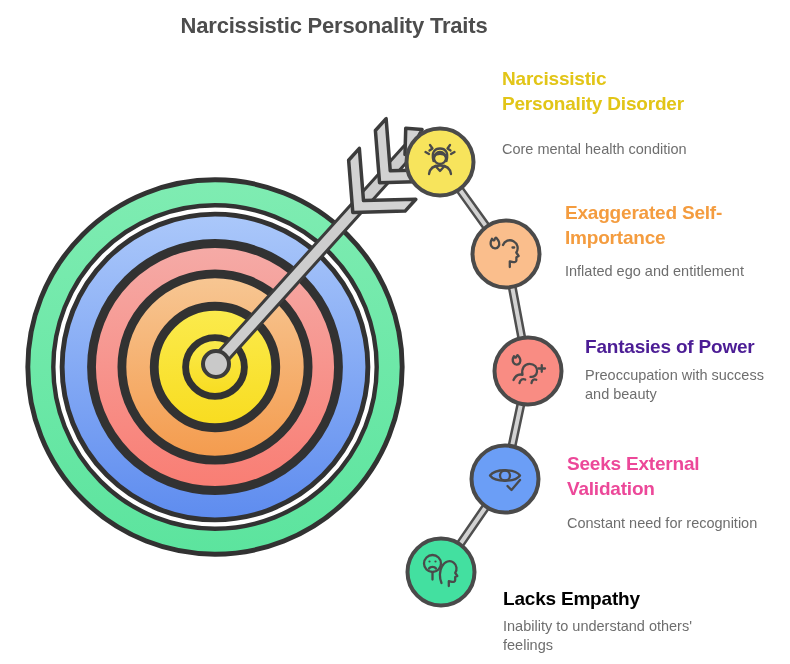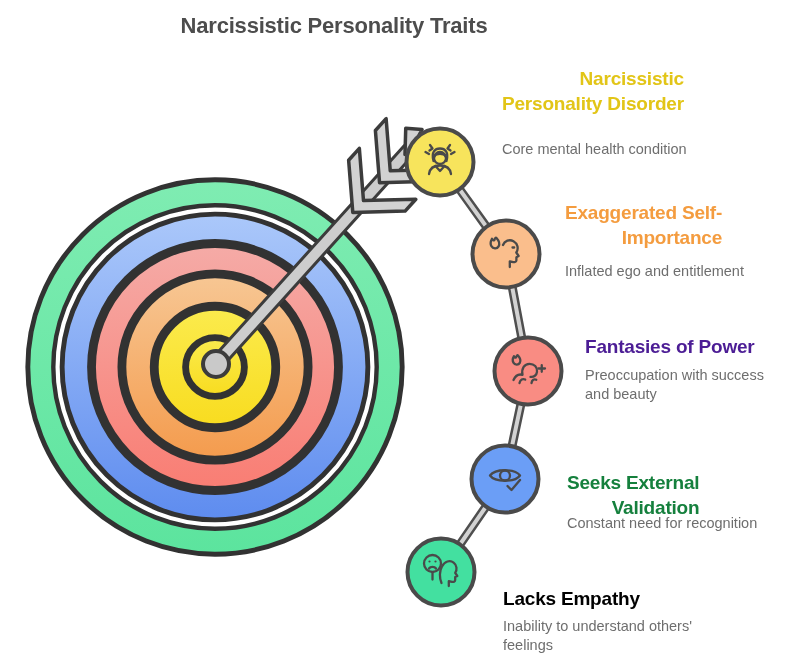--- a/index.html
+++ b/index.html
@@ -12,21 +12,21 @@
   .page-title{
     position:absolute;top:13px;left:0;width:668px;text-align:center;
     font-size:22px;font-weight:700;color:#4d4d4d;letter-spacing:-0.2px;
   }
   .layer-target{position:absolute;left:19px;top:171px;z-index:0;}
   .layer-overlay{position:absolute;left:0;top:0;z-index:1;pointer-events:none;}
   .node{position:absolute;width:72px;height:72px;z-index:2;}
   .node svg{display:block;}
   .trait-heading{
     position:absolute;z-index:2;font-size:19px;line-height:25px;font-weight:700;
-    white-space:pre-line;letter-spacing:-0.2px;text-align:right;
+    white-space:pre-line;letter-spacing:-0.2px;
   }
   .trait-desc{
     position:absolute;z-index:2;font-size:14.5px;line-height:19px;color:#6e6e6e;
     white-space:pre-line;
   }
   .icon-stroke{stroke:#4a4a4a;stroke-width:2.3;fill:none;stroke-linecap:round;stroke-linejoin:round;}
 </style>
 </head>
 <body>
 
@@ -138,21 +138,21 @@
   <div class="node" style="left:469px;top:443px;">
     <svg width="72" height="72" viewBox="0 0 72 72">
       <circle cx="36" cy="36" r="33.5" stroke="#4a4a4a" stroke-width="4" fill="#6B9EF6"></circle>
       <g transform="translate(14,14)" class="icon-stroke">
         <path d="M7,18.5 C12,11.5 32,11.5 37,18.5 C32,25.5 12,25.5 7,18.5 Z"></path>
         <circle cx="22" cy="18.5" r="5"></circle>
         <path d="M24.5,29 L28.5,33 L37,23"></path>
       </g>
     </svg>
   </div>
-  <div class="trait-heading" style="left: 567px; top: 451px; color: #15803d; margin-top: 19px;">Seeks External
+  <div class="trait-heading" style="left: 567px; top: 451px; color: #ec4899;">Seeks External
 Validation</div>
   <div class="trait-desc" style="left:567px;top:514px;text-align:center;">Constant need for recognition</div>
 
   <div class="node" style="left:405px;top:536px;">
     <svg width="72" height="72" viewBox="0 0 72 72">
       <circle cx="36" cy="36" r="33.5" stroke="#4a4a4a" stroke-width="4" fill="#43E0A0"></circle>
       <g transform="translate(14,14)" class="icon-stroke">
         <circle cx="13.5" cy="13.5" r="8.5"></circle>
         <circle cx="10.5" cy="11.5" r="1.1" fill="#4a4a4a" stroke="none"></circle>
         <circle cx="16.5" cy="11.5" r="1.1" fill="#4a4a4a" stroke="none"></circle>

